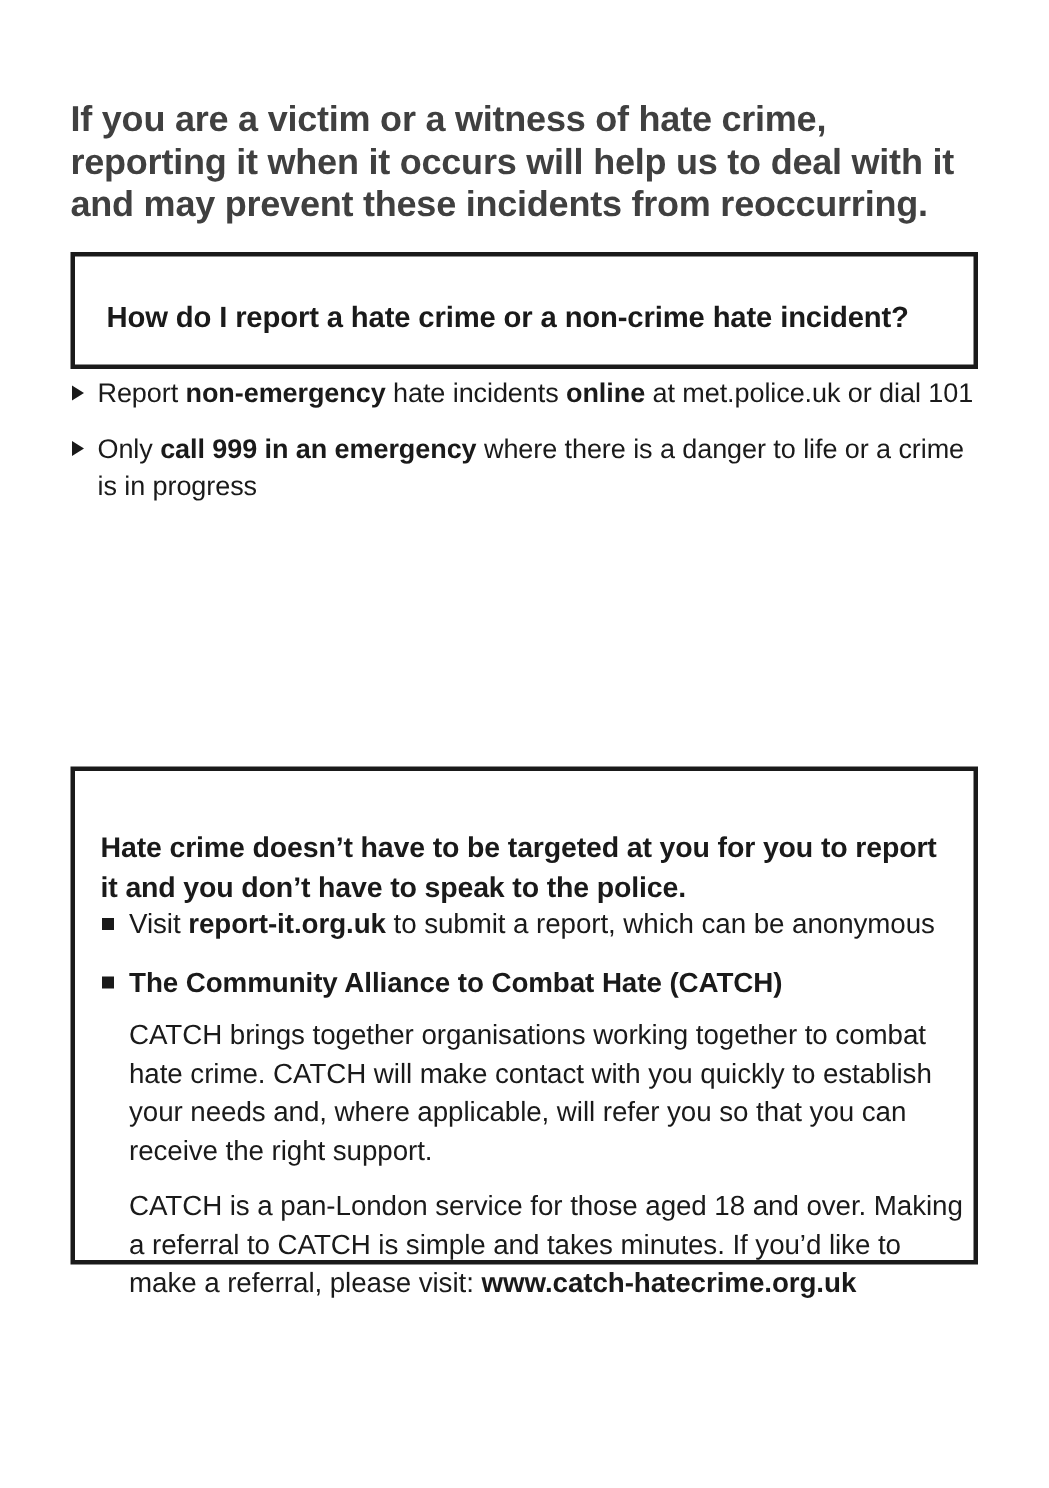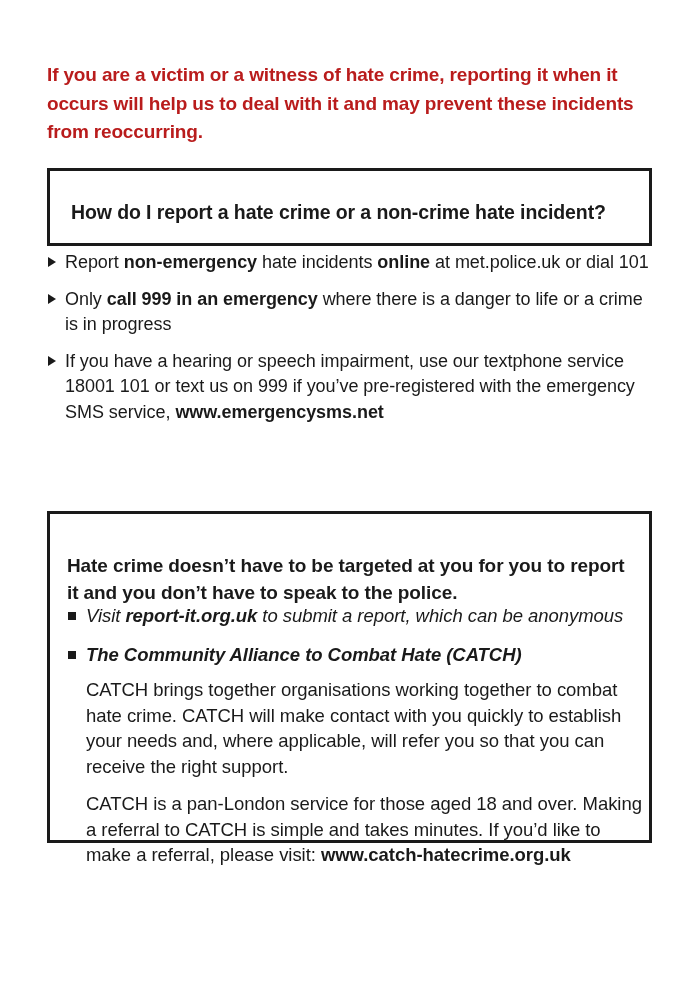--- a/index.html
+++ b/index.html
@@ -24,25 +24,25 @@
     height: 992px;
     box-sizing: border-box;
   }
 
   
   .intro {
     position: absolute;
     left: 47px;
     top: 42px;
     width: 610px;
-    font-size: 19px;
+    font-size: 24px;
     font-weight: bold;
     line-height: 28.5px;
     letter-spacing: -0.15px;
-    color: #b91c1c;
+    color: #404040;
   }
 
   
   .qbox {
     position: absolute;
     left: 47px;
     top: 168px;
     width: 605px;
     height: 78px;
     box-sizing: border-box;
@@ -117,21 +117,20 @@
     top: 89px;
     width: 575px;
   }
   .sq-item {
     position: relative;
     padding-left: 19px;
     margin-bottom: 13px;
     font-size: 18.5px;
     line-height: 25.5px;
     letter-spacing: -0.05px;
-    font-style: italic;
   }
   .sq-marker {
     position: absolute;
     left: 1px;
     top: 9px;
     width: 8px;
     height: 8px;
     background: #1a1a1a;
   }
   .sq-item.bold-item {
@@ -157,21 +156,20 @@
 
   <p class="intro">If you are a victim or a witness of hate crime, reporting it when it occurs will help us to deal with it and may prevent these incidents from reoccurring.</p>
 
   <div class="qbox">
     <h2 class="qbox-title">How do I report a hate crime or a non-crime hate incident?</h2>
   </div>
 
   <ul class="tri-list" id="tri-list" style="margin: 0px; padding: 0px;">
       <li class="tri-item" style="list-style: none;"><span class="tri-marker"></span><span>Report </span><b>non-emergency</b><span> hate incidents </span><b>online</b><span> at met.police.uk or dial 101</span></li>
       <li class="tri-item" style="list-style: none;"><span class="tri-marker"></span><span>Only </span><b>call 999 in an emergency</b><span> where there is a danger to life or a crime is in progress</span></li>
-      <li class="tri-item" style="list-style: none;"><span class="tri-marker"></span><span>If you have a hearing or speech impairment, use our textphone service 18001 101 or text us on 999 if you’ve pre-registered with the emergency SMS service, </span><b>www.emergencysms.net</b></li>
     </ul>
 
   <div class="catchbox">
     <h3 class="catch-head">Hate crime doesn’t have to be targeted at you for you to report it and you don’t have to speak to the police.</h3>
     <div class="sq-list" id="sq-list">
         <div class="sq-item"><span class="sq-marker"></span><span>Visit </span><b>report-it.org.uk</b><span> to submit a report, which can be anonymous</span></div>
         <div class="sq-item bold-item"><span class="sq-marker"></span><b>The Community Alliance to Combat Hate (CATCH)</b></div>
         <p class="catch-para" style="margin: 0px 0px 12px;"><span>CATCH brings together organisations working together to combat hate crime. CATCH will make contact with you quickly to establish your needs and, where applicable, will refer you so that you can receive the right support.</span></p>
         <p class="catch-para" style="margin: 0px 0px 12px;"><span>CATCH is a pan-London service for those aged 18 and over. Making a referral to CATCH is simple and takes minutes. If you’d like to make a referral, please visit: </span><b>www.catch-hatecrime.org.uk</b></p>
       </div>

